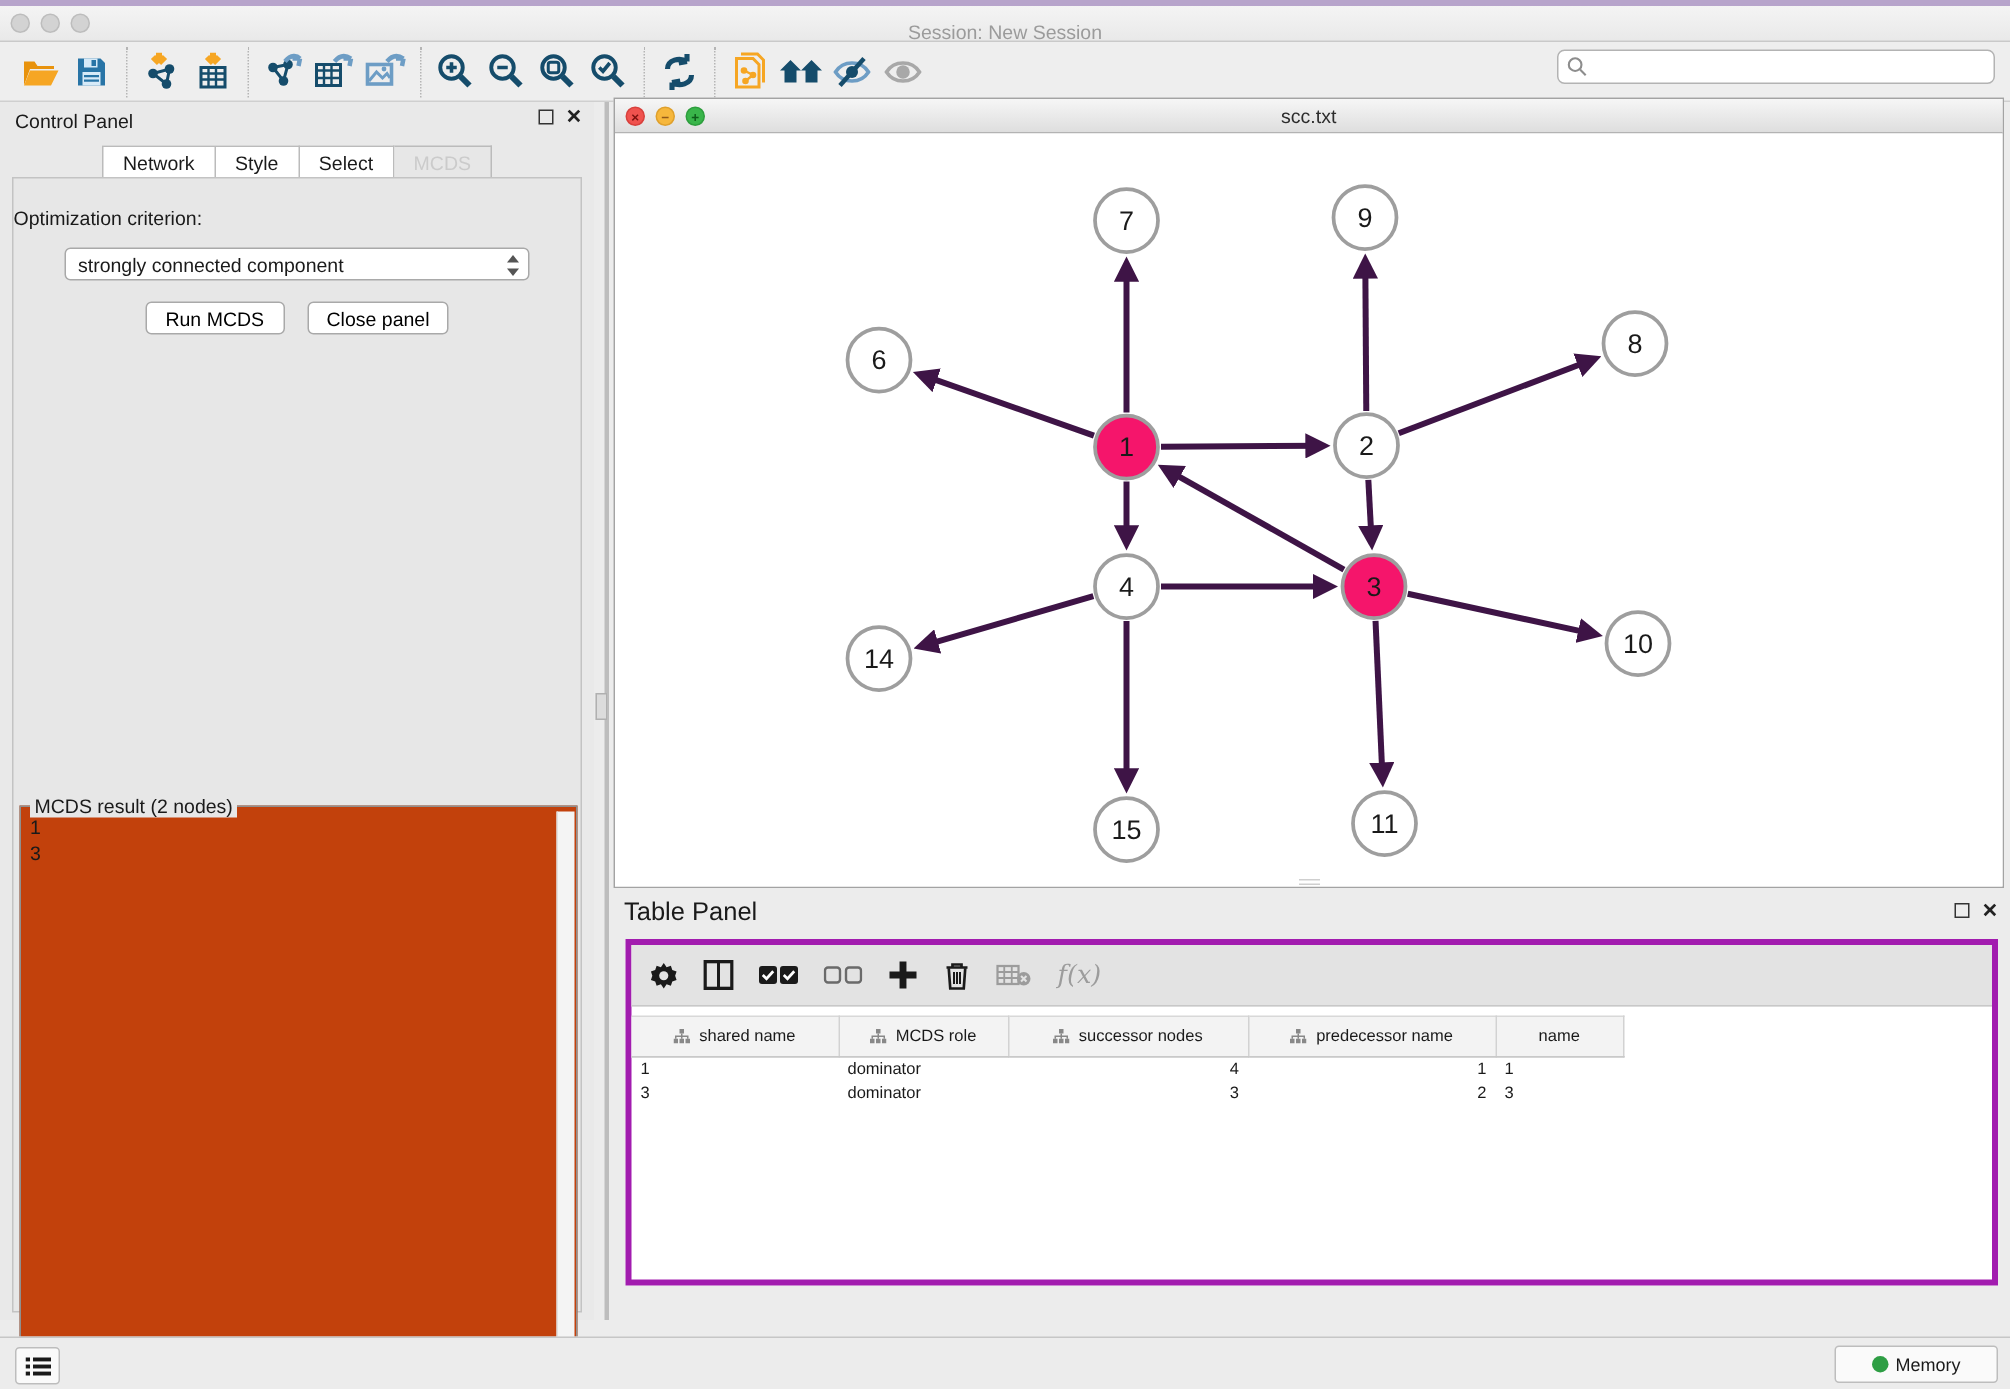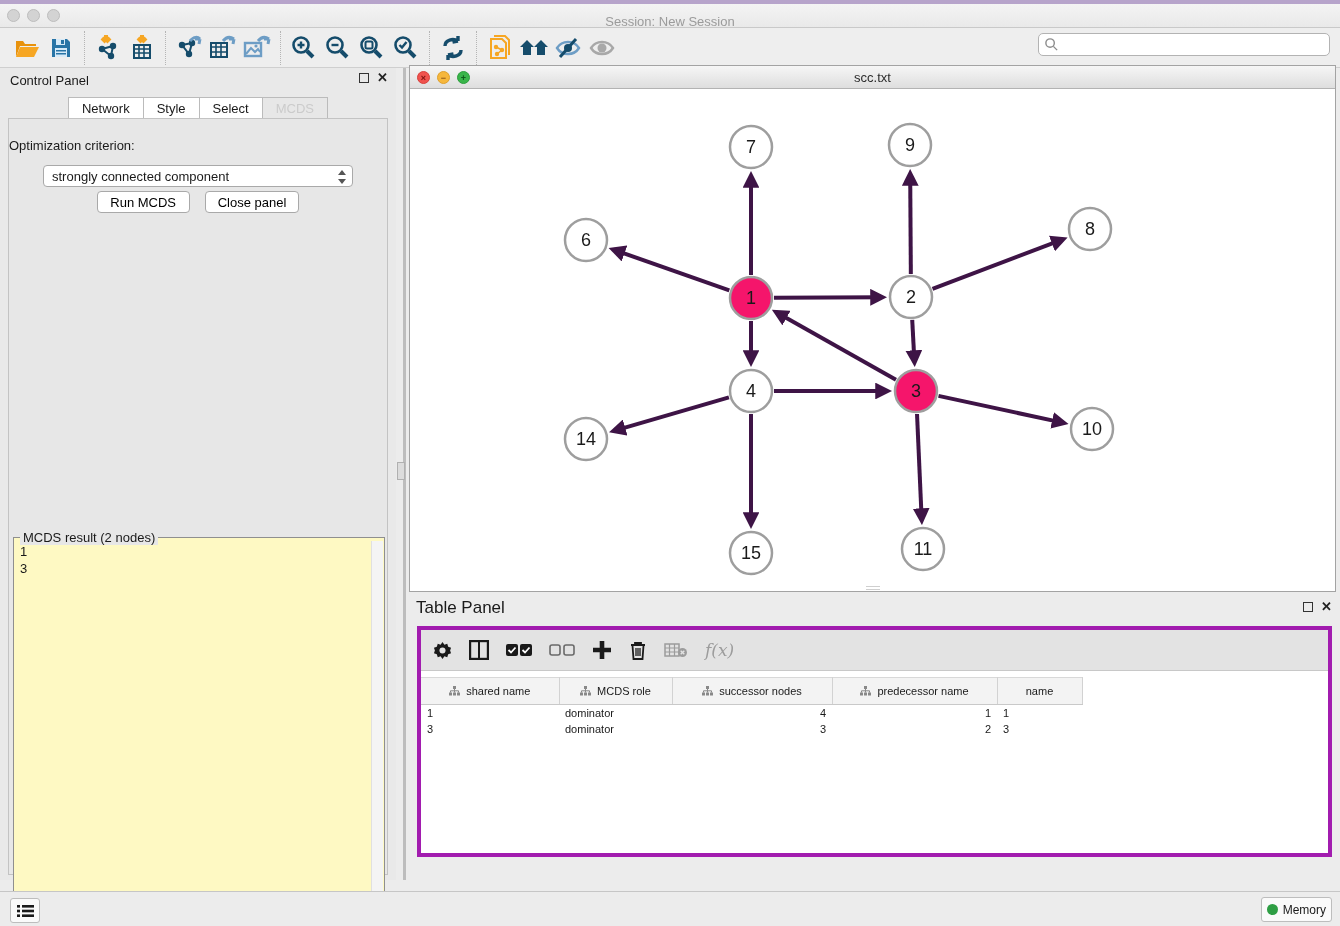--- a/index.html
+++ b/index.html
@@ -38,25 +38,25 @@
   #cp-tabs { position:absolute; left:0; top:29px; width:100%; display:flex; justify-content:center; }
   .cp-tab { font-size:13px; padding:3px 13px; background:#fff; border:1px solid #bbb; border-left-width:0; }
   .cp-tab:first-child { border-left-width:1px; }
   .cp-tab.active { background:#e7e7e7; color:#cbcbcb; }
   #cp-body { position:absolute; left:8px; top:50px; width:380px; height:757px;
     background:#e7e7e7; border:1px solid #c3c3c3; }
   #opt-label { margin-top:19px; font-size:13px; }
   #opt-select { margin:12px auto 0 auto; width:310px; height:22px; background:#fff; border:1px solid #a9a9a9;
     border-radius:4px; display:flex; align-items:center; font-size:13px; padding-left:8px; position:relative; }
   #opt-stepper { position:absolute; right:5px; top:3px; }
-  #cp-buttons { margin-top:4px; display:flex; justify-content:center; gap:15px; }
+  #cp-buttons { margin-top:14px; display:flex; justify-content:center; gap:15px; }
   .cp-btn { min-width:93px; height:22px; background:#fff; border:1px solid #a9a9a9; border-radius:4px;
     font-size:13px; font-family:"Liberation Sans",sans-serif; padding:0 12px; }
   #mcds-fieldset { position:absolute; left:4px; top:418px; width:372px; height:376px;
-    border:1px solid #8f8f8f; background:#fef9c3; }
+    border:1px solid #8f8f8f; background:#c2410c; }
   #mcds-legend { position:absolute; left:6px; top:-8px; background:#e7e7e7; font-size:13px; padding:0 3px; }
   #mcds-text { position:absolute; left:1px; top:3px; right:13px; bottom:1px; font-size:13px;
     line-height:17px; padding:2px 5px; white-space:pre; overflow:hidden; }
   #mcds-scroll { position:absolute; right:1px; top:3px; width:12px; bottom:1px; background:#f4f4f4; border-left:1px solid #e0e0e0; }
 
   
   #v-splitter { left:403px; top:68px; width:3px; height:812px; background:#bdbdbd; }
   #v-grip { left:397px; top:462px; width:8px; height:18px; background:#dcdcdc; border:1px solid #b0b0b0; }
 
   
@@ -95,21 +95,21 @@
   .t-tab { font-size:13px; font-weight:bold; padding:4px 12px; background:#fff; border:1px solid #b3b3b3; border-left-width:0; }
   .t-tab:first-child { border-left-width:1px; border-radius:5px 0 0 5px; }
   .t-tab:last-child { border-radius:0 5px 5px 0; }
   .t-tab.active { background:#dedede; color:#b3b3b3; }
 
   
   #status-bar { left:0; top:891px; width:1340px; height:35px; background:#ececec; border-top:1px solid #c6c6c6; }
   #list-btn { position:absolute; left:10px; top:6px; width:30px; height:25px; background:#fafafa;
     border:1px solid #bdbdbd; border-radius:3px; display:flex; align-items:center; justify-content:center; }
   #memory-btn { position:absolute; right:8px; top:5px; height:25px; background:#fafafa; border:1px solid #bdbdbd;
-    border-radius:3px; display:flex; align-items:center; gap:5px; padding:0 5px; font-size:12px; }
+    border-radius:3px; display:flex; align-items:center; gap:5px; padding:0 24px; font-size:12px; }
   #memory-dot { width:11px; height:11px; border-radius:50%; background:#2e9e44; }
 </style>
 </head>
 <body>
 
 <div id="top-strip" class="abs"></div>
 
 <div id="titlebar" class="abs">
   <span id="window-title">Session: New Session</span>
   <span class="tl-dot"></span>

